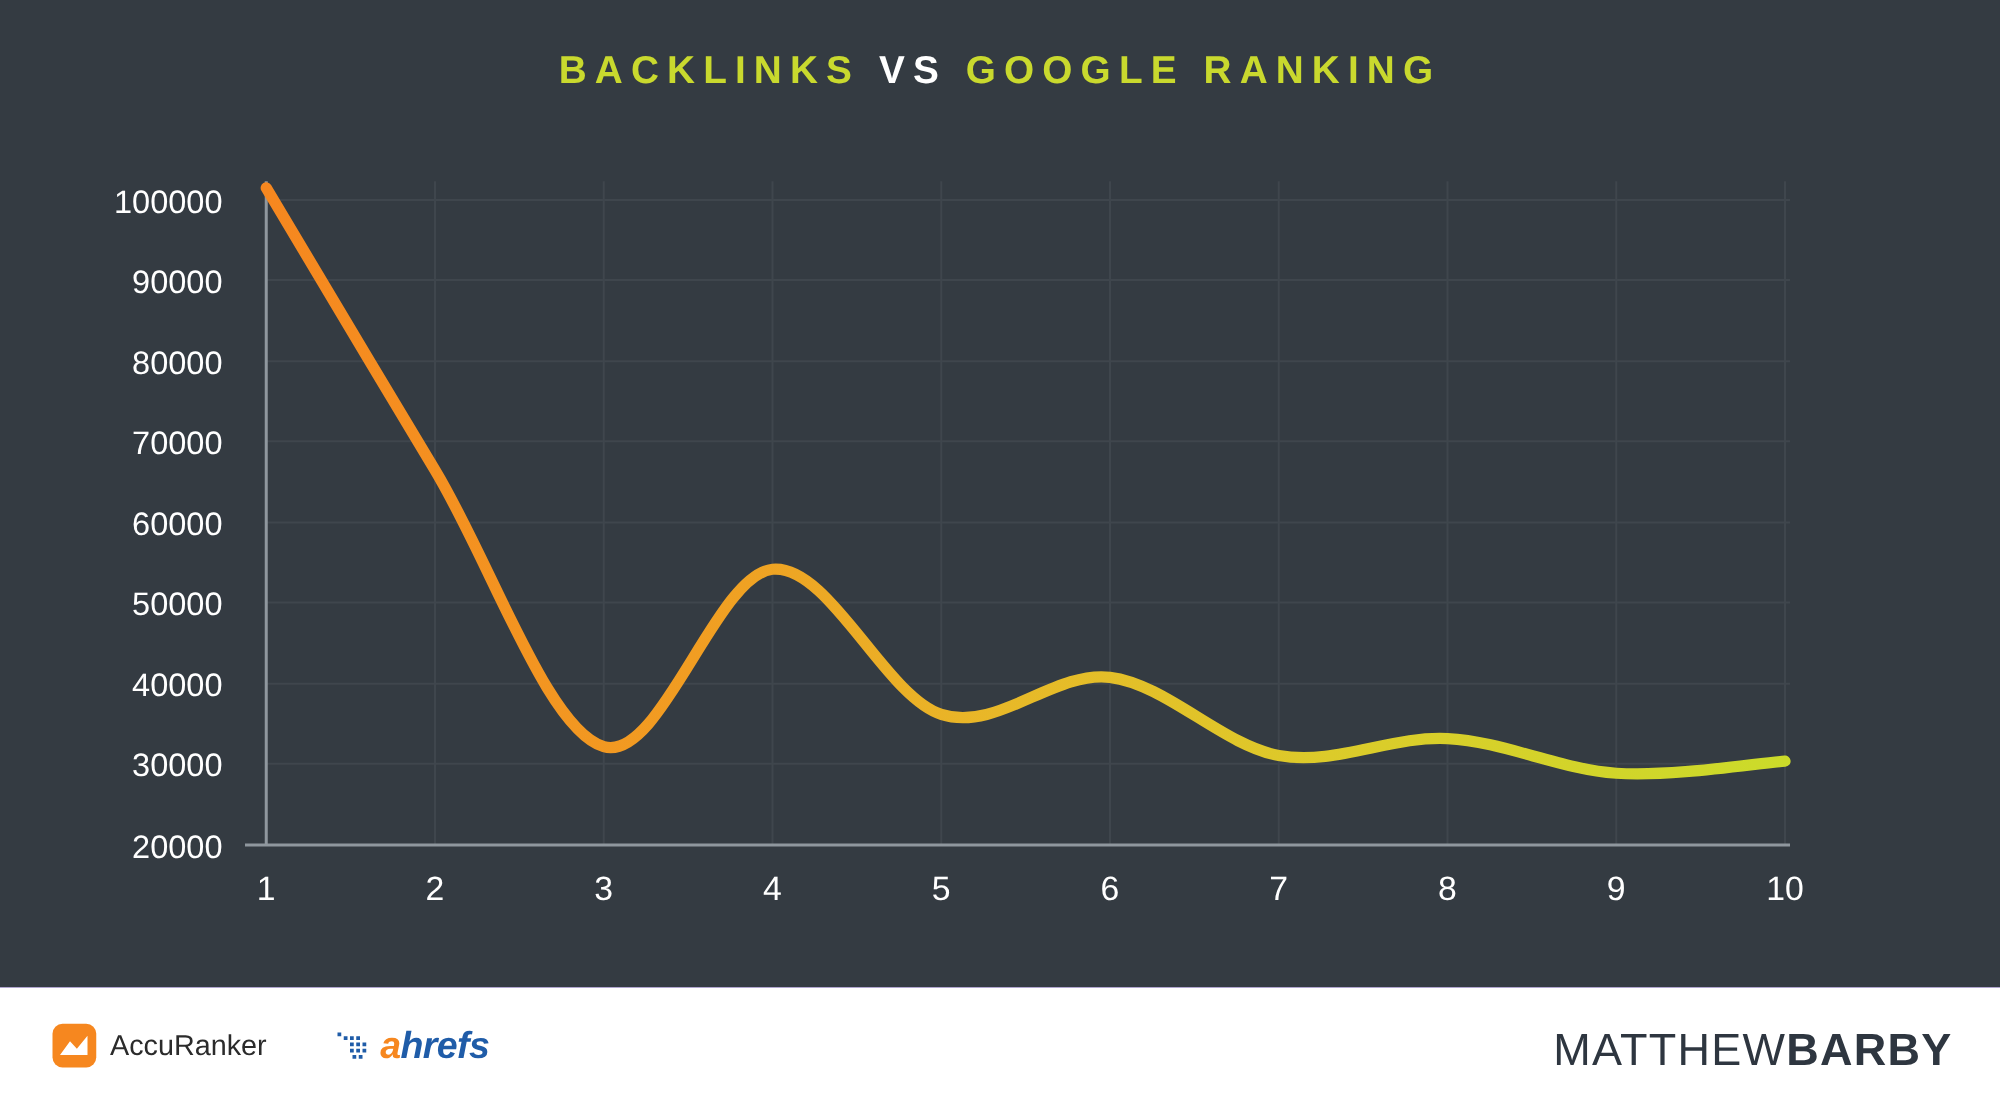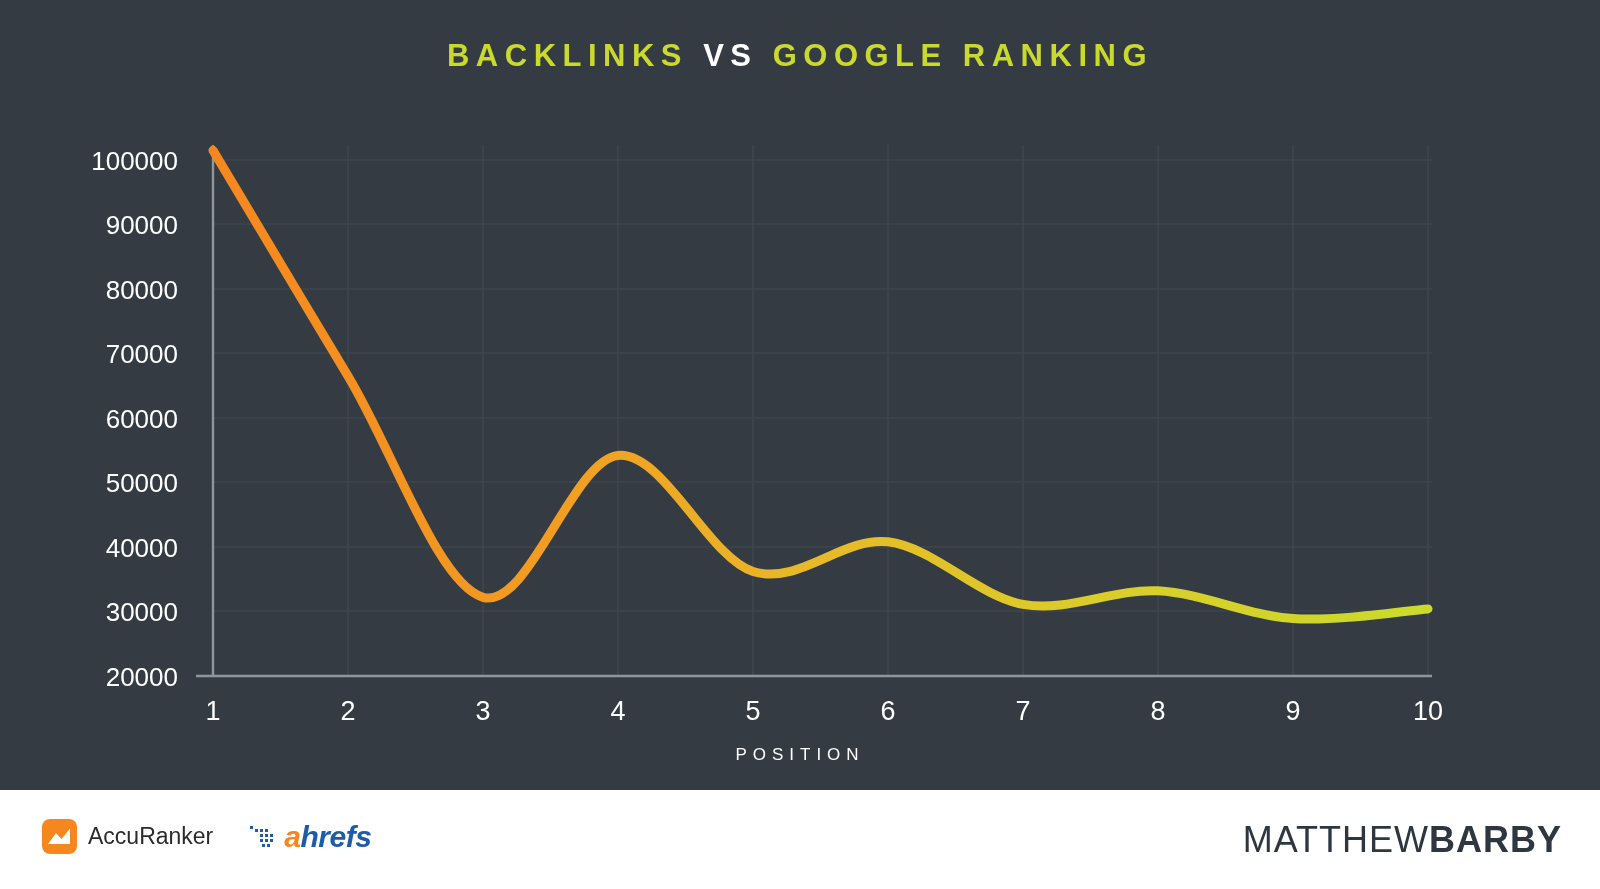--- a/index.html
+++ b/index.html
@@ -67,21 +67,21 @@
     height: 99px;
     background: #ffffff;
   }
   .footer-left {
     position: absolute;
     left: 42px;
     top: 0;
     height: 93px;
     display: flex;
     align-items: center;
-    gap: 36px;
+    gap: 56px;
     justify-content: space-between;
   }
   .logo-accuranker {
     display: flex;
     align-items: center;
     gap: 11px;
   }
   .accuranker-mark {
     width: 35px;
     height: 35px;
@@ -197,21 +197,20 @@
         <text x="888" y="720">6</text>
         <text x="1023" y="720">7</text>
         <text x="1158" y="720">8</text>
         <text x="1293" y="720">9</text>
         <text x="1428" y="720">10</text>
       </g>
 
       <path id="series-path" fill="none" stroke="url(#lineGrad)" stroke-width="9" stroke-linecap="round" stroke-linejoin="round" d="M 213.00 150.32 C 235.50 187.95, 303.00 301.58, 348.00 376.07 C 393.00 450.57, 438.00 584.09, 483.00 597.31 C 528.00 610.53, 573.00 459.71, 618.00 455.41 C 663.00 451.11, 708.00 557.11, 753.00 571.51 C 798.00 585.91, 843.00 536.36, 888.00 541.84 C 933.00 547.32, 978.00 596.24, 1023.00 604.40 C 1068.00 612.57, 1113.00 588.50, 1158.00 590.86 C 1203.00 593.23, 1248.00 615.59, 1293.00 618.60 C 1338.00 621.61, 1405.50 610.53, 1428.00 608.92"></path>
     </svg>
 
-    <div class="axis-label-x">POSITION</div>
   </div>
 
   <div class="footer">
     <div class="footer-left">
 
       <div class="logo-accuranker">
         <svg class="accuranker-mark" viewBox="0 0 35 35">
           <rect x="0.8" y="0.8" width="33.4" height="33.4" rx="8" fill="#f6871f"></rect>
           <path d="M6 25 L14 14 L19.5 20 L28 9.5 L28 25 Z" fill="#ffffff"></path>
         </svg>

